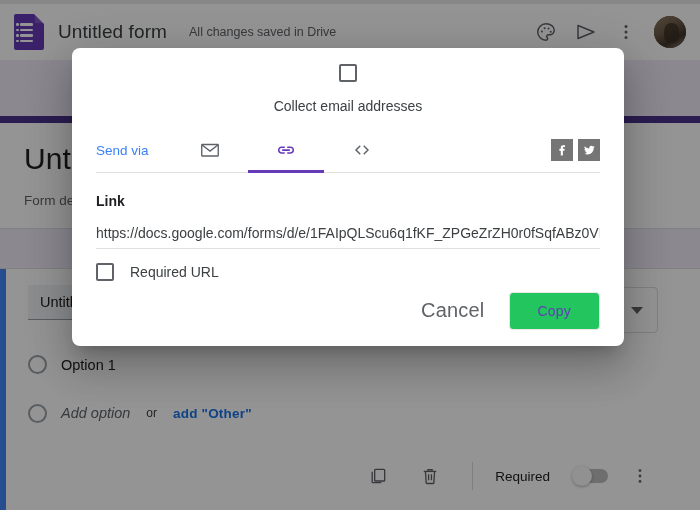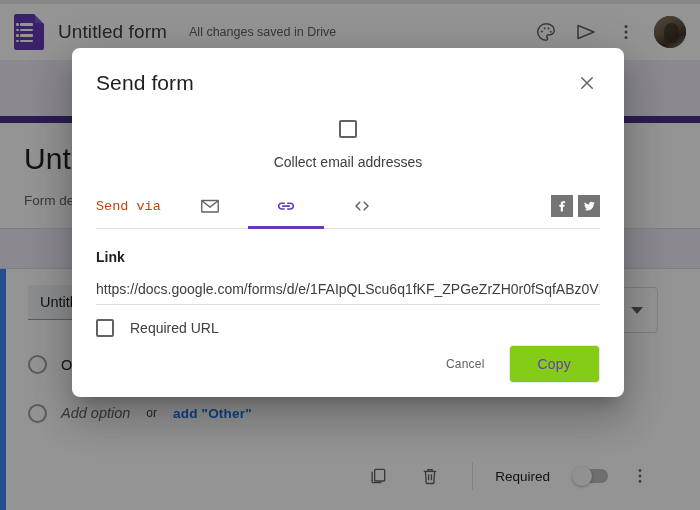--- a/index.html
+++ b/index.html
@@ -353,24 +353,23 @@
   .sendvia-row {
     display: flex;
     align-items: center;
     border-bottom: 1px solid #e0e0e0;
     height: 44px;
     margin-top: 2px;
     position: relative;
   }
   .sendvia-label {
     font-size: 13.5px;
-    color: #c2410c;
+    color: #3b82f6;
     width: 76px;
     flex: 0 0 auto;
-    font-family: Liberation Mono, monospace;
   }
   .via-tab {
     width: 76px;
     height: 44px;
     display: flex;
     align-items: center;
     justify-content: center;
     color: #5f6368;
     position: relative;
     flex: 0 0 auto;
@@ -415,34 +414,34 @@
     padding: 14px 0 0 0;
   }
   .dlg-actions {
     display: flex;
     align-items: center;
     justify-content: flex-end;
     gap: 10px;
     padding: 8px 24px 0 24px;
   }
   .btn-text {
-    font-size: 12px;
+    font-size: 20px;
     color: #5f6368;
     padding: 10px 14px;
     border-radius: 4px;
     letter-spacing: .2px;
   }
   .btn-outline {
     font-size: 14px;
     color: #673ab7;
     padding: 10px 28px;
     border: 1px solid #e8e8e8;
     border-radius: 4px;
     letter-spacing: .2px;
-    background: #84cc16;
+    background: #22c55e;
   }
 </style>
 </head>
 <body>
 
 <div id="app-background">
 
   <div class="top-strip"></div>
 
   <div class="app-header">
@@ -557,28 +556,20 @@
           </div>
         </div>
       </div>
     </div>
 
   </div>
 </div>
 
 <div class="dialog">
 
-  <div class="dlg-header">
-    <div class="dlg-title">Send form</div>
-    <div class="dlg-close">
-      <svg width="18" height="18" viewBox="0 0 24 24" fill="none" stroke="currentColor" stroke-width="1.9" stroke-linecap="round">
-        <path d="M5 5 L19 19 M19 5 L5 19"></path>
-      </svg>
-    </div>
-  </div>
 
   <div class="dlg-section">
 
     <div class="chk-row">
       <span class="checkbox"></span>
       <span class="chk-label">Collect email addresses</span>
     </div>
 
     <div class="sendvia-row">
       <span class="sendvia-label">Send via</span>

